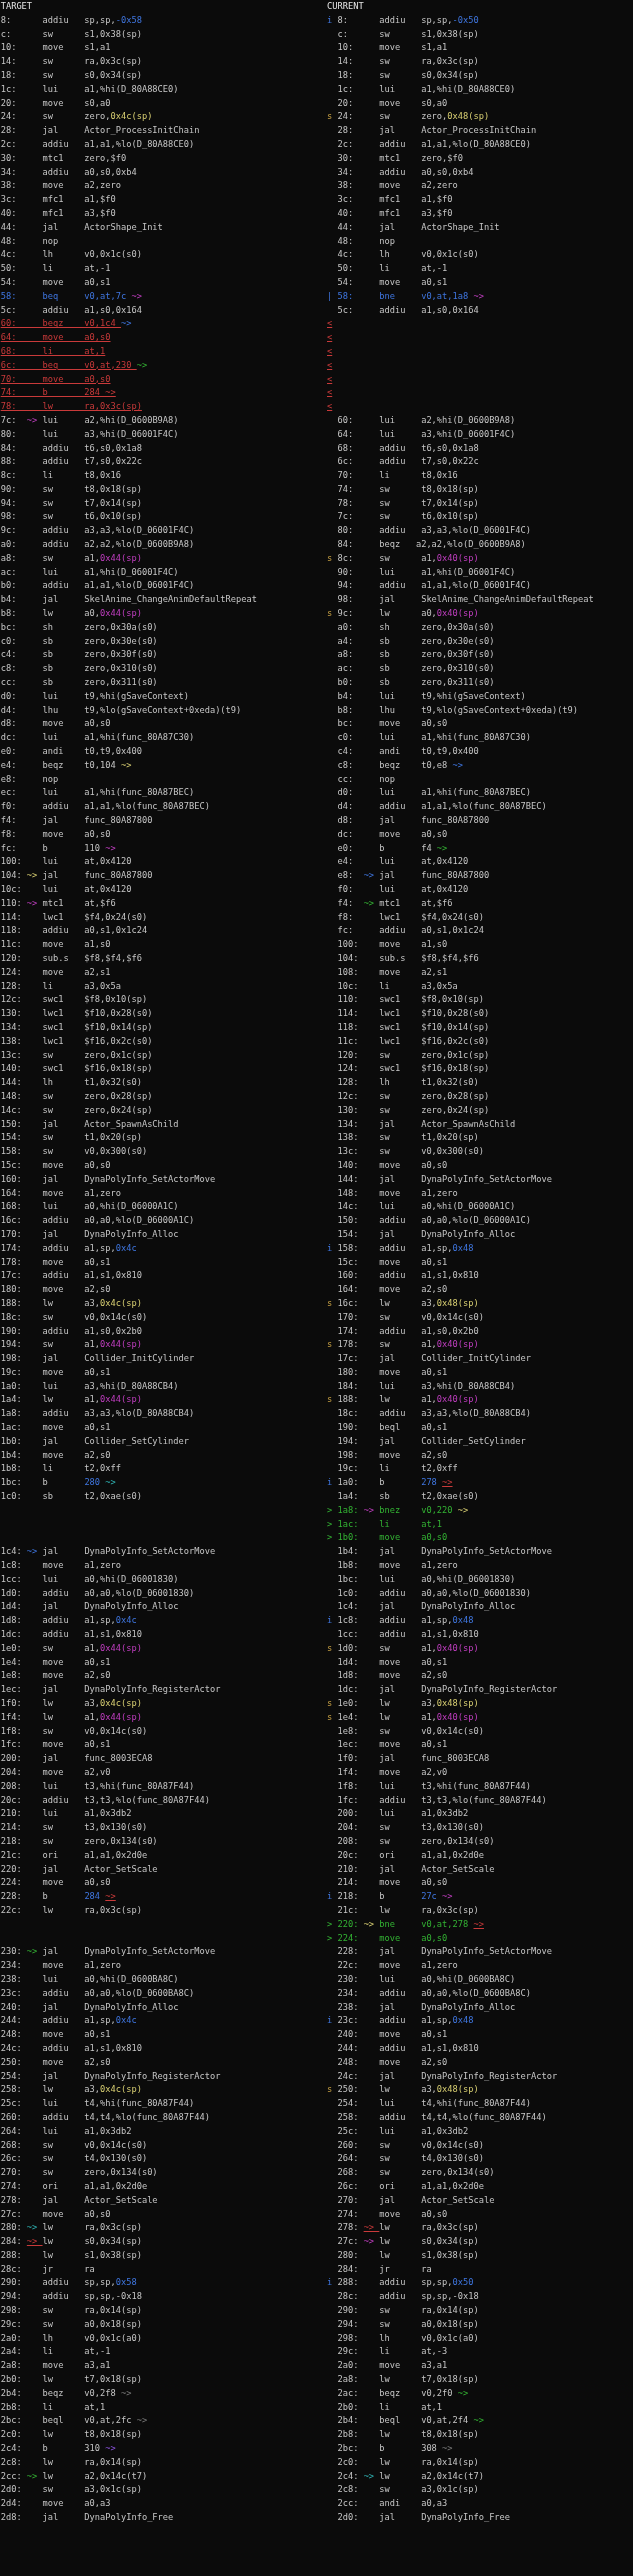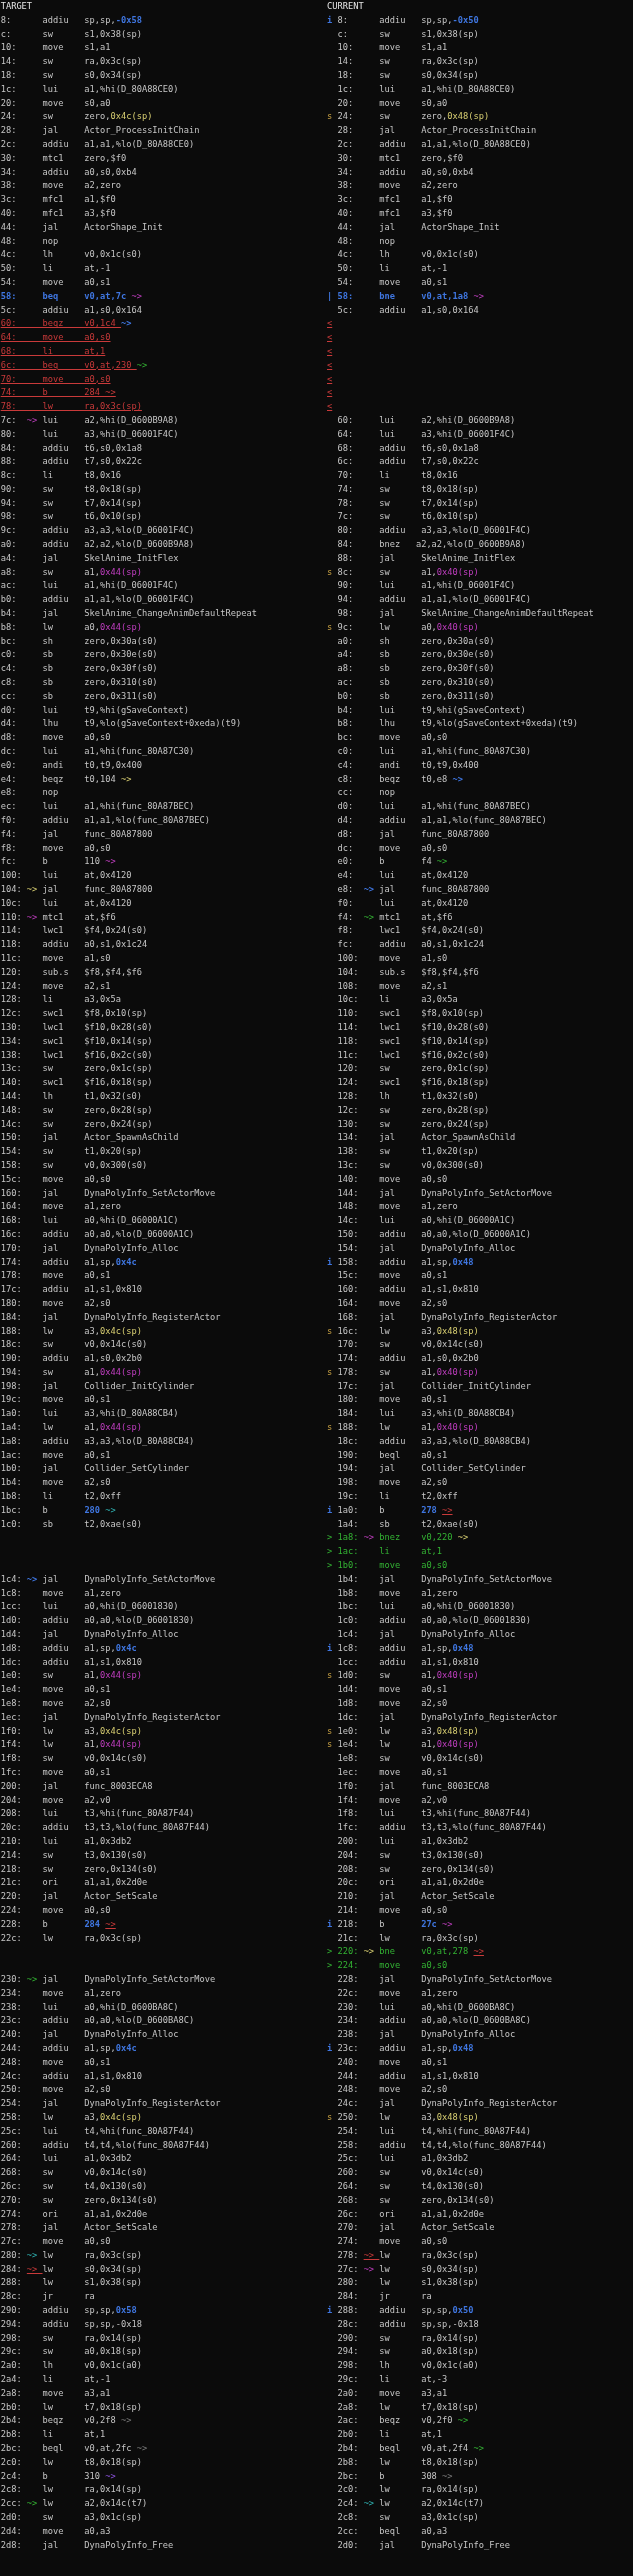--- a/index.html
+++ b/index.html
@@ -9,21 +9,21 @@
     font-family:"DejaVu Sans Mono","Liberation Mono",monospace;
     font-size:8.7px;
   }
   #diff{position:relative;width:633px;height:2576px;}
   .row{position:relative;height:13.8px;line-height:13.8px;white-space:pre;}
   .line{position:absolute;top:0;white-space:pre;}
   .line.left{left:0.7px;}
   .line.right{left:327px;}
   .hdr{color:#e6e6e6;}
   .c-d{color:#c6c6c6;}
-  .c-b{color:#3f76e0;font-weight:bold;}
+  .c-b{color:#3f76e0;}
   .c-r{color:#c93a3a;text-decoration:underline;}
   .c-g{color:#33b333;}
   .c-y{color:#d8cf72;}
   .c-o{color:#c7a144;}
   .c-m{color:#c13ec1;}
   .c-c{color:#2fb3b3;}
   .c-v{color:#8b52dc;}
   .c-dim{color:#7a7a7a;}
 </style>
 </head>
@@ -66,22 +66,21 @@
       <div class="row"><span class="line left"><span class="c-r">78:     lw      ra,0x3c(sp)</span></span><span class="line right"><span class="c-r">&lt;</span></span></div>
       <div class="row"><span class="line left"><span class="c-d">7c:  </span><span class="c-m">~&gt; </span><span class="c-d">lui     a2,%hi(D_0600B9A8)</span></span><span class="line right"><span class="c-d">  60:     lui     a2,%hi(D_0600B9A8)</span></span></div>
       <div class="row"><span class="line left"><span class="c-d">80:     lui     a3,%hi(D_06001F4C)</span></span><span class="line right"><span class="c-d">  64:     lui     a3,%hi(D_06001F4C)</span></span></div>
       <div class="row"><span class="line left"><span class="c-d">84:     addiu   t6,s0,0x1a8</span></span><span class="line right"><span class="c-d">  68:     addiu   t6,s0,0x1a8</span></span></div>
       <div class="row"><span class="line left"><span class="c-d">88:     addiu   t7,s0,0x22c</span></span><span class="line right"><span class="c-d">  6c:     addiu   t7,s0,0x22c</span></span></div>
       <div class="row"><span class="line left"><span class="c-d">8c:     li      t8,0x16</span></span><span class="line right"><span class="c-d">  70:     li      t8,0x16</span></span></div>
       <div class="row"><span class="line left"><span class="c-d">90:     sw      t8,0x18(sp)</span></span><span class="line right"><span class="c-d">  74:     sw      t8,0x18(sp)</span></span></div>
       <div class="row"><span class="line left"><span class="c-d">94:     sw      t7,0x14(sp)</span></span><span class="line right"><span class="c-d">  78:     sw      t7,0x14(sp)</span></span></div>
       <div class="row"><span class="line left"><span class="c-d">98:     sw      t6,0x10(sp)</span></span><span class="line right"><span class="c-d">  7c:     sw      t6,0x10(sp)</span></span></div>
       <div class="row"><span class="line left"><span class="c-d">9c:     addiu   a3,a3,%lo(D_06001F4C)</span></span><span class="line right"><span class="c-d">  80:     addiu   a3,a3,%lo(D_06001F4C)</span></span></div>
-      <div class="row"><span class="line left"><span class="c-d">a0:     addiu   a2,a2,%lo(D_0600B9A8)</span></span><span class="line right"><span class="c-d">  84:     bnez   a2,a2,%lo(D_0600B9A8)</span></span></div>
-      <div class="row"><span class="line left"><span class="c-d">a4:     jal     SkelAnime_InitFlex</span></span><span class="line right"><span class="c-d">  88:     jal     SkelAnime_InitFlex</span></span></div>
+      <div class="row"><span class="line left"><span class="c-d">a0:     addiu   a2,a2,%lo(D_0600B9A8)</span></span><span class="line right"><span class="c-d">  84:     beqz   a2,a2,%lo(D_0600B9A8)</span></span></div>
       <div class="row"><span class="line left"><span class="c-d">a8:     sw      a1,</span><span class="c-m">0x44(sp)</span></span><span class="line right"><span class="c-o">s </span><span class="c-d">8c:     sw      a1,</span><span class="c-m">0x40(sp)</span></span></div>
       <div class="row"><span class="line left"><span class="c-d">ac:     lui     a1,%hi(D_06001F4C)</span></span><span class="line right"><span class="c-d">  90:     lui     a1,%hi(D_06001F4C)</span></span></div>
       <div class="row"><span class="line left"><span class="c-d">b0:     addiu   a1,a1,%lo(D_06001F4C)</span></span><span class="line right"><span class="c-d">  94:     addiu   a1,a1,%lo(D_06001F4C)</span></span></div>
       <div class="row"><span class="line left"><span class="c-d">b4:     jal     SkelAnime_ChangeAnimDefaultRepeat</span></span><span class="line right"><span class="c-d">  98:     jal     SkelAnime_ChangeAnimDefaultRepeat</span></span></div>
       <div class="row"><span class="line left"><span class="c-d">b8:     lw      a0,</span><span class="c-m">0x44(sp)</span></span><span class="line right"><span class="c-o">s </span><span class="c-d">9c:     lw      a0,</span><span class="c-m">0x40(sp)</span></span></div>
       <div class="row"><span class="line left"><span class="c-d">bc:     sh      zero,0x30a(s0)</span></span><span class="line right"><span class="c-d">  a0:     sh      zero,0x30a(s0)</span></span></div>
       <div class="row"><span class="line left"><span class="c-d">c0:     sb      zero,0x30e(s0)</span></span><span class="line right"><span class="c-d">  a4:     sb      zero,0x30e(s0)</span></span></div>
       <div class="row"><span class="line left"><span class="c-d">c4:     sb      zero,0x30f(s0)</span></span><span class="line right"><span class="c-d">  a8:     sb      zero,0x30f(s0)</span></span></div>
       <div class="row"><span class="line left"><span class="c-d">c8:     sb      zero,0x310(s0)</span></span><span class="line right"><span class="c-d">  ac:     sb      zero,0x310(s0)</span></span></div>
       <div class="row"><span class="line left"><span class="c-d">cc:     sb      zero,0x311(s0)</span></span><span class="line right"><span class="c-d">  b0:     sb      zero,0x311(s0)</span></span></div>
@@ -122,21 +121,20 @@
       <div class="row"><span class="line left"><span class="c-d">15c:    move    a0,s0</span></span><span class="line right"><span class="c-d">  140:    move    a0,s0</span></span></div>
       <div class="row"><span class="line left"><span class="c-d">160:    jal     DynaPolyInfo_SetActorMove</span></span><span class="line right"><span class="c-d">  144:    jal     DynaPolyInfo_SetActorMove</span></span></div>
       <div class="row"><span class="line left"><span class="c-d">164:    move    a1,zero</span></span><span class="line right"><span class="c-d">  148:    move    a1,zero</span></span></div>
       <div class="row"><span class="line left"><span class="c-d">168:    lui     a0,%hi(D_06000A1C)</span></span><span class="line right"><span class="c-d">  14c:    lui     a0,%hi(D_06000A1C)</span></span></div>
       <div class="row"><span class="line left"><span class="c-d">16c:    addiu   a0,a0,%lo(D_06000A1C)</span></span><span class="line right"><span class="c-d">  150:    addiu   a0,a0,%lo(D_06000A1C)</span></span></div>
       <div class="row"><span class="line left"><span class="c-d">170:    jal     DynaPolyInfo_Alloc</span></span><span class="line right"><span class="c-d">  154:    jal     DynaPolyInfo_Alloc</span></span></div>
       <div class="row"><span class="line left"><span class="c-d">174:    addiu   a1,sp,</span><span class="c-b">0x4c</span></span><span class="line right"><span class="c-b">i </span><span class="c-d">158:    addiu   a1,sp,</span><span class="c-b">0x48</span></span></div>
       <div class="row"><span class="line left"><span class="c-d">178:    move    a0,s1</span></span><span class="line right"><span class="c-d">  15c:    move    a0,s1</span></span></div>
       <div class="row"><span class="line left"><span class="c-d">17c:    addiu   a1,s1,0x810</span></span><span class="line right"><span class="c-d">  160:    addiu   a1,s1,0x810</span></span></div>
       <div class="row"><span class="line left"><span class="c-d">180:    move    a2,s0</span></span><span class="line right"><span class="c-d">  164:    move    a2,s0</span></span></div>
-      <div class="row"><span class="line left"><span class="c-d">184:    jal     DynaPolyInfo_RegisterActor</span></span><span class="line right"><span class="c-d">  168:    jal     DynaPolyInfo_RegisterActor</span></span></div>
       <div class="row"><span class="line left"><span class="c-d">188:    lw      a3,</span><span class="c-y">0x4c(sp)</span></span><span class="line right"><span class="c-o">s </span><span class="c-d">16c:    lw      a3,</span><span class="c-y">0x48(sp)</span></span></div>
       <div class="row"><span class="line left"><span class="c-d">18c:    sw      v0,0x14c(s0)</span></span><span class="line right"><span class="c-d">  170:    sw      v0,0x14c(s0)</span></span></div>
       <div class="row"><span class="line left"><span class="c-d">190:    addiu   a1,s0,0x2b0</span></span><span class="line right"><span class="c-d">  174:    addiu   a1,s0,0x2b0</span></span></div>
       <div class="row"><span class="line left"><span class="c-d">194:    sw      a1,</span><span class="c-m">0x44(sp)</span></span><span class="line right"><span class="c-o">s </span><span class="c-d">178:    sw      a1,</span><span class="c-m">0x40(sp)</span></span></div>
       <div class="row"><span class="line left"><span class="c-d">198:    jal     Collider_InitCylinder</span></span><span class="line right"><span class="c-d">  17c:    jal     Collider_InitCylinder</span></span></div>
       <div class="row"><span class="line left"><span class="c-d">19c:    move    a0,s1</span></span><span class="line right"><span class="c-d">  180:    move    a0,s1</span></span></div>
       <div class="row"><span class="line left"><span class="c-d">1a0:    lui     a3,%hi(D_80A88CB4)</span></span><span class="line right"><span class="c-d">  184:    lui     a3,%hi(D_80A88CB4)</span></span></div>
       <div class="row"><span class="line left"><span class="c-d">1a4:    lw      a1,</span><span class="c-m">0x44(sp)</span></span><span class="line right"><span class="c-o">s </span><span class="c-d">188:    lw      a1,</span><span class="c-m">0x40(sp)</span></span></div>
       <div class="row"><span class="line left"><span class="c-d">1a8:    addiu   a3,a3,%lo(D_80A88CB4)</span></span><span class="line right"><span class="c-d">  18c:    addiu   a3,a3,%lo(D_80A88CB4)</span></span></div>
       <div class="row"><span class="line left"><span class="c-d">1ac:    move    a0,s1</span></span><span class="line right"><span class="c-d">  190:    beql    a0,s1</span></span></div>
@@ -210,17 +208,17 @@
       <div class="row"><span class="line left"><span class="c-d">2a8:    move    a3,a1</span></span><span class="line right"><span class="c-d">  2a0:    move    a3,a1</span></span></div>
       <div class="row"><span class="line left"><span class="c-d">2b0:    lw      t7,0x18(sp)</span></span><span class="line right"><span class="c-d">  2a8:    lw      t7,0x18(sp)</span></span></div>
       <div class="row"><span class="line left"><span class="c-d">2b4:    beqz    v0,2f8 </span><span class="c-dim">~&gt;</span></span><span class="line right"><span class="c-d">  2ac:    beqz    v0,2f0 </span><span class="c-g">~&gt;</span></span></div>
       <div class="row"><span class="line left"><span class="c-d">2b8:    li      at,1</span></span><span class="line right"><span class="c-d">  2b0:    li      at,1</span></span></div>
       <div class="row"><span class="line left"><span class="c-d">2bc:    beql    v0,at,2fc </span><span class="c-dim">~&gt;</span></span><span class="line right"><span class="c-d">  2b4:    beql    v0,at,2f4 </span><span class="c-g">~&gt;</span></span></div>
       <div class="row"><span class="line left"><span class="c-d">2c0:    lw      t8,0x18(sp)</span></span><span class="line right"><span class="c-d">  2b8:    lw      t8,0x18(sp)</span></span></div>
       <div class="row"><span class="line left"><span class="c-d">2c4:    b       310 </span><span class="c-v">~&gt;</span></span><span class="line right"><span class="c-d">  2bc:    b       308 </span><span class="c-dim">~&gt;</span></span></div>
       <div class="row"><span class="line left"><span class="c-d">2c8:    lw      ra,0x14(sp)</span></span><span class="line right"><span class="c-d">  2c0:    lw      ra,0x14(sp)</span></span></div>
       <div class="row"><span class="line left"><span class="c-d">2cc: </span><span class="c-g">~&gt; </span><span class="c-d">lw      a2,0x14c(t7)</span></span><span class="line right"><span class="c-d">  2c4: </span><span class="c-c">~&gt; </span><span class="c-d">lw      a2,0x14c(t7)</span></span></div>
       <div class="row"><span class="line left"><span class="c-d">2d0:    sw      a3,0x1c(sp)</span></span><span class="line right"><span class="c-d">  2c8:    sw      a3,0x1c(sp)</span></span></div>
-      <div class="row"><span class="line left"><span class="c-d">2d4:    move    a0,a3</span></span><span class="line right"><span class="c-d">  2cc:    beql    a0,a3</span></span></div>
+      <div class="row"><span class="line left"><span class="c-d">2d4:    move    a0,a3</span></span><span class="line right"><span class="c-d">  2cc:    andi    a0,a3</span></span></div>
       <div class="row"><span class="line left"><span class="c-d">2d8:    jal     DynaPolyInfo_Free</span></span><span class="line right"><span class="c-d">  2d0:    jal     DynaPolyInfo_Free</span></span></div>
     </div>
 </div>
 
 
 </body></html>

